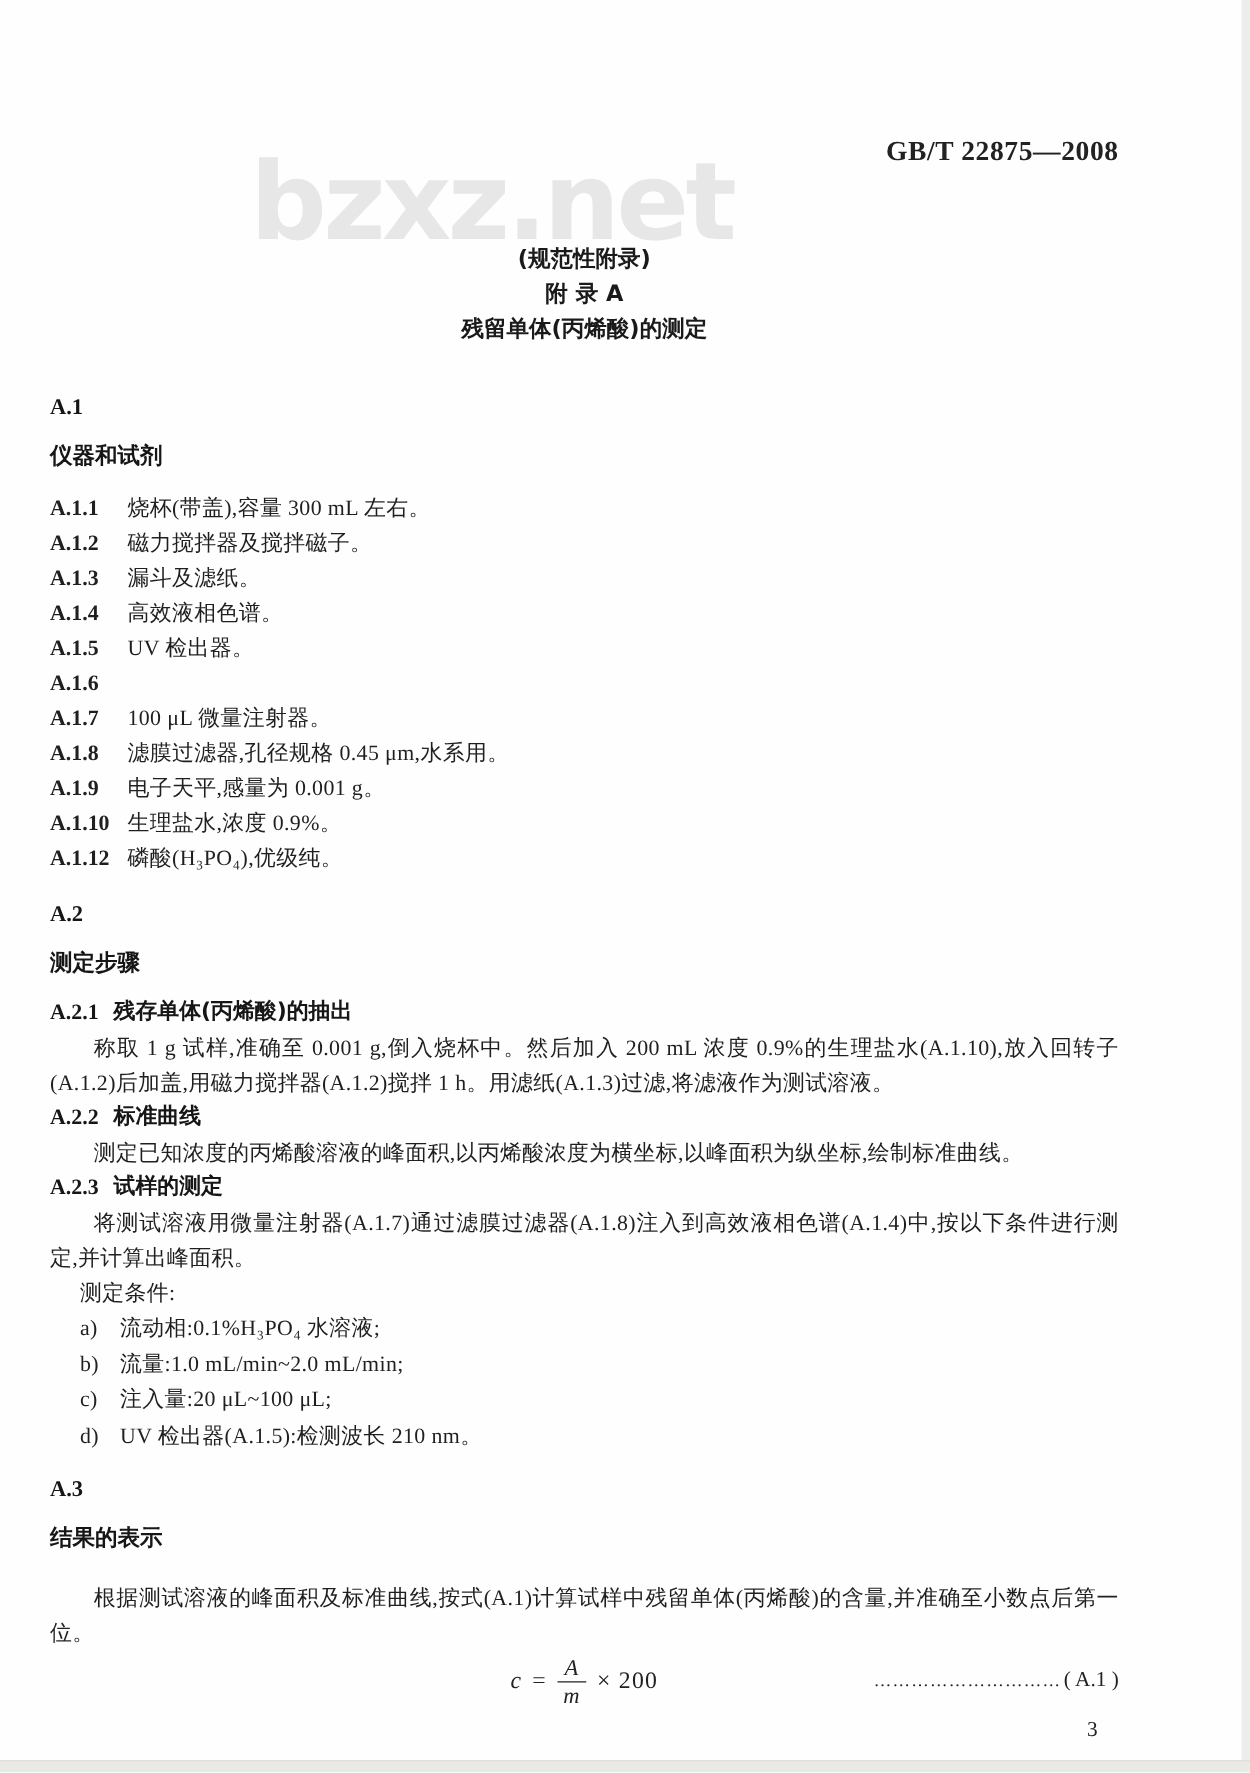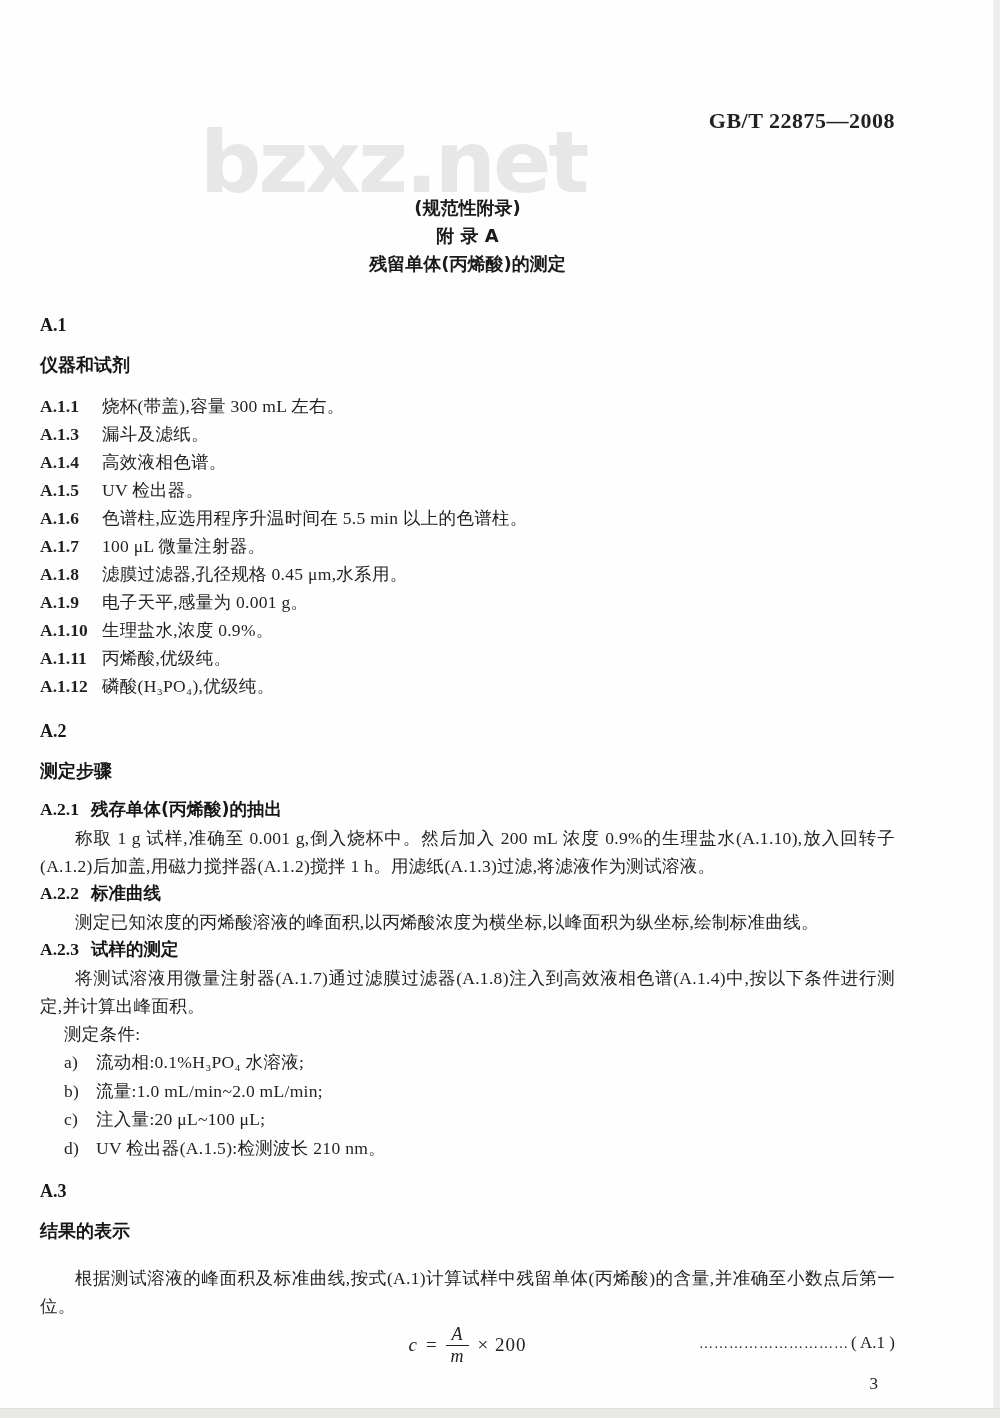--- a/index.html
+++ b/index.html
@@ -129,54 +129,53 @@
       <span class="num">A.1</span>
       <span>仪器和试剂</span>
     </div>
 
     <div class="item-list">
       <div class="item-row">
         <span class="num">A.1.1</span>
         <span class="item-text">烧杯(带盖),容量 300 mL 左右。</span>
       </div>
       <div class="item-row">
+        <span class="num">A.1.2</span>
+        <span class="item-text">磁力搅拌器及搅拌磁子。</span>
+      </div>
+      <div class="item-row">
         <span class="num">A.1.3</span>
         <span class="item-text">漏斗及滤纸。</span>
       </div>
       <div class="item-row">
         <span class="num">A.1.4</span>
         <span class="item-text">高效液相色谱。</span>
       </div>
       <div class="item-row">
         <span class="num">A.1.5</span>
         <span class="item-text">UV 检出器。</span>
       </div>
       <div class="item-row">
         <span class="num">A.1.6</span>
-        <span class="item-text">色谱柱,应选用程序升温时间在 5.5 min 以上的色谱柱。</span>
       </div>
       <div class="item-row">
         <span class="num">A.1.7</span>
         <span class="item-text">100 μL 微量注射器。</span>
       </div>
       <div class="item-row">
         <span class="num">A.1.8</span>
         <span class="item-text">滤膜过滤器,孔径规格 0.45 μm,水系用。</span>
       </div>
       <div class="item-row">
         <span class="num">A.1.9</span>
         <span class="item-text">电子天平,感量为 0.001 g。</span>
       </div>
       <div class="item-row">
         <span class="num">A.1.10</span>
         <span class="item-text">生理盐水,浓度 0.9%。</span>
-      </div>
-      <div class="item-row">
-        <span class="num">A.1.11</span>
-        <span class="item-text">丙烯酸,优级纯。</span>
       </div>
       <div class="item-row">
         <span class="num">A.1.12</span>
         <span class="item-text">磷酸(H₃PO₄),优级纯。</span>
       </div>
     </div>
 
     <div class="section-heading mt-a2">
       <span class="num">A.2</span>
       <span>测定步骤</span>

